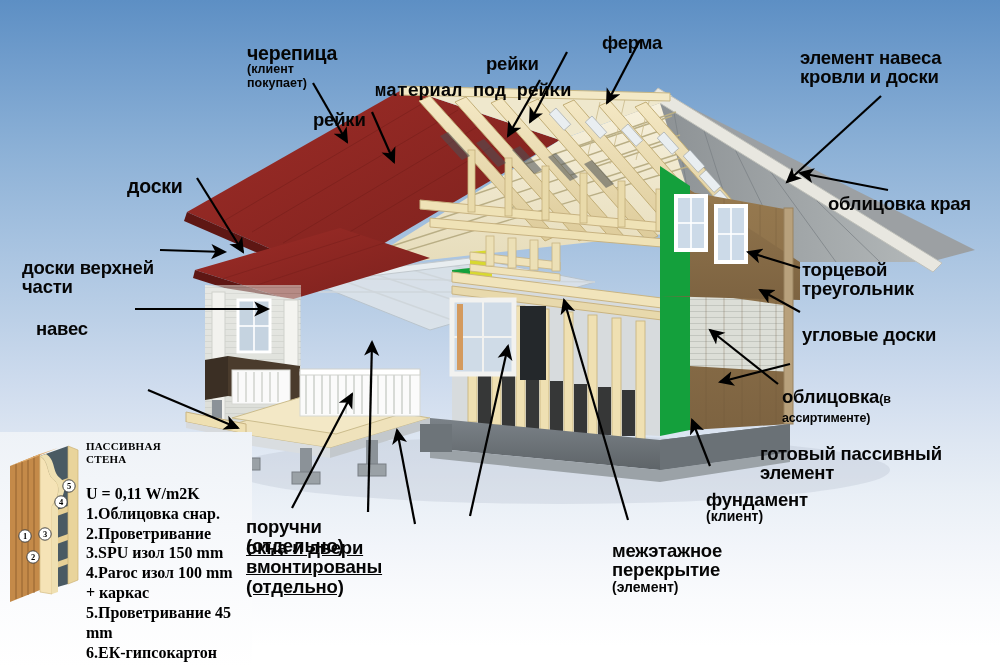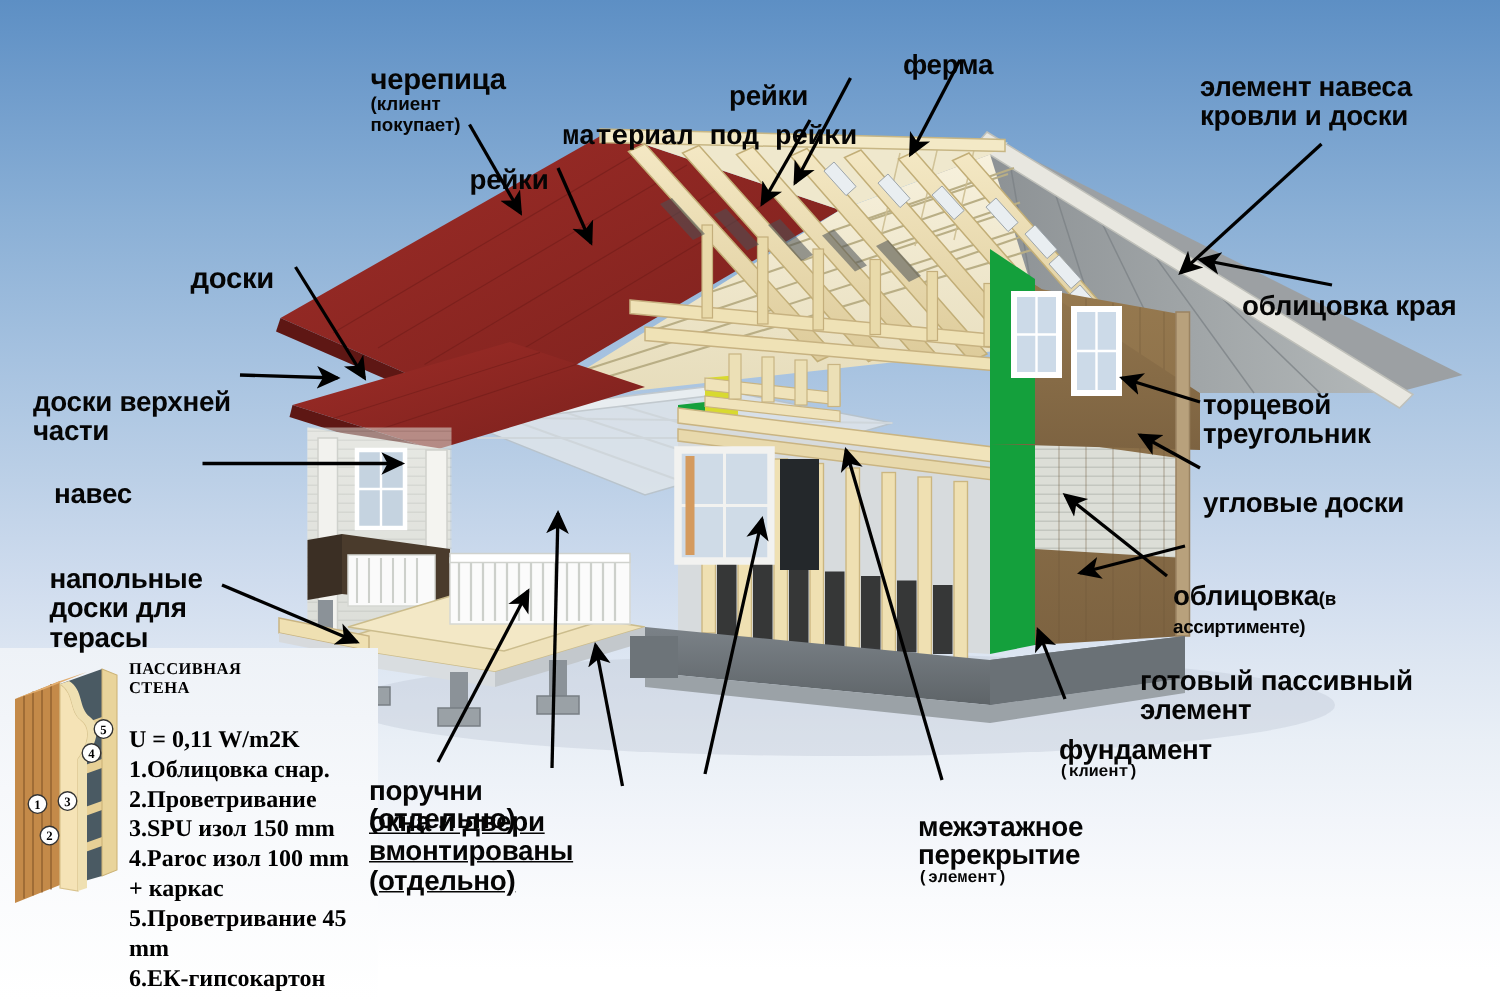--- a/index.html
+++ b/index.html
@@ -31,21 +31,21 @@
     font-weight:bold;
     font-family:"Liberation Sans", sans-serif;
     line-height:1.06;
     letter-spacing:-0.2px;
     white-space:pre-line;
     z-index:40;
   }
   .lbl.s20{font-size:19.5px;}
   .lbl.s19{font-size:18.5px;}
   .sub{display:block;font-size:12.5px;line-height:1.1;font-weight:bold;letter-spacing:0;}
-  .sub.s13{font-size:11px;font-family:Liberation Mono, monospace;}
+  .sub.s13{font-size:14px;}
   .inl{font-size:12.5px;font-weight:bold;}
 
   
   .ov{position:absolute;left:0;top:0;width:1000px;height:667px;}
   #art{z-index:10;}
   #arrows{z-index:45;pointer-events:none;}
 
   
   #legend{
     position:absolute;left:0;top:432px;width:252px;height:235px;
@@ -432,25 +432,20 @@
 
   <div class="lbl s19" style="left:22px;top:238px;">
     <span>доски верхней
 части</span>
   </div>
 
   <div class="lbl s19" style="left:36px;top:299px;">
     <span>навес</span>
   </div>
 
-  <div class="lbl s19" style="left:33px;top:356px;">
-    <span>напольные
-доски для
-терасы</span>
-  </div>
 
   <div class="lbl s19" style="left:246px;top:497px;">
     <span>поручни
 (отдельно)</span>
   </div>
 
   <div class="lbl s19" style="left:246px;top:518px;text-decoration:underline;">
     <span>окна и двери
 вмонтированы
 (отдельно)</span>

